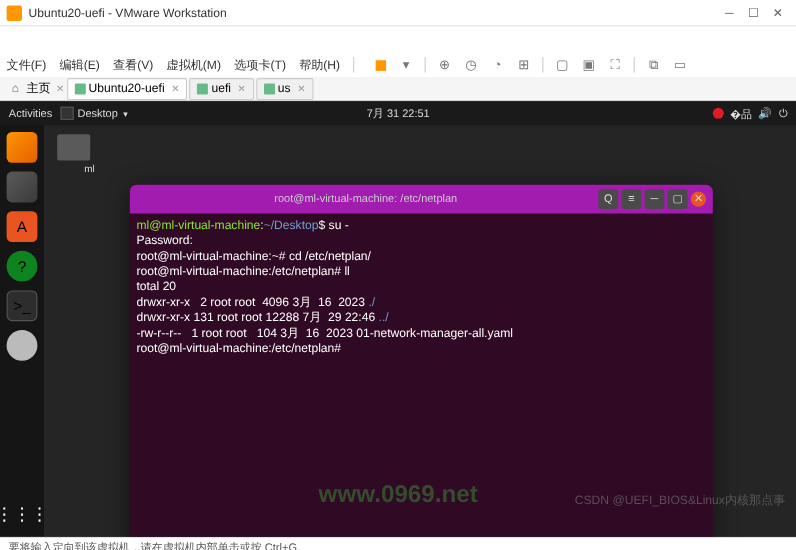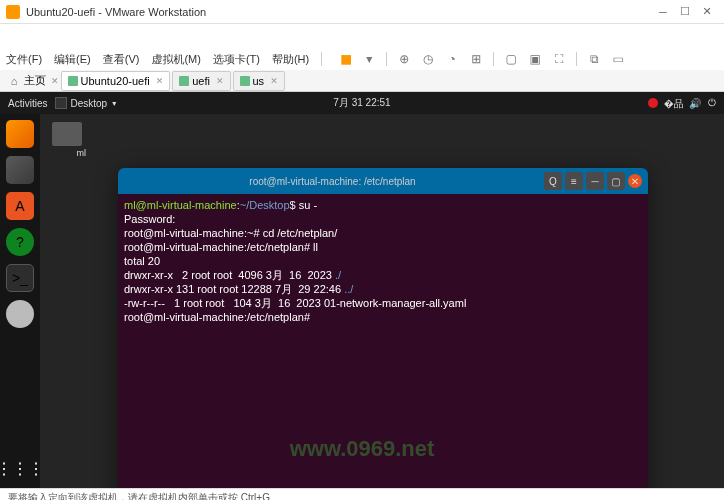--- a/index.html
+++ b/index.html
@@ -46,21 +46,21 @@
 .dock .termd { background:#2d2d2d; border:1px solid #555;}
 .dock .disk { background:#bbb; border-radius:50%;}
 .dock .apps { margin-top:auto; color:#fff; font-size:16px;}
 
 .desktop { flex:1; background:#252525; position:relative; padding:8px;}
 .desktop .deskicon { width:38px; text-align:right; color:#ddd; font-size:9px; margin-bottom:6px;}
 .desktop .deskicon .folder { width:30px; height:24px; background:#5a5a5a; margin:0 auto 2px; border-radius:2px;}
 .desktop .deskicon .trashcan { width:26px; height:28px; background:#444; margin:0 auto 2px; border-radius:3px 3px 5px 5px; border-top:3px solid #555;}
 
 .termwin { position:absolute; left:78px; top:54px; width:530px; height:340px; background:#300a24; border-radius:6px 6px 0 0; box-shadow:0 4px 20px rgba(0,0,0,.5); display:flex; flex-direction:column;}
-.termwin .thead { height:26px; background:#0369a1; border-radius:6px 6px 0 0; display:flex; align-items:center; padding:0 6px; font-size:10px; color:#ccc;}
+.termwin .thead { height:26px; background:#a21caf; border-radius:6px 6px 0 0; display:flex; align-items:center; padding:0 6px; font-size:10px; color:#ccc;}
 .termwin .thead .ttitle { flex:1; text-align:center;}
 .termwin .thead .tbtn { width:18px; height:18px; margin-left:3px; display:flex; align-items:center; justify-content:center; background:#4a4a4a; border-radius:3px; color:#ddd; font-size:10px;}
 .termwin .thead .close { background:#e95420; border-radius:50%; width:14px; height:14px;}
 .termwin .tbody { flex:1; padding:4px 6px; font-family:"Ubuntu Mono","Consolas",monospace; font-size:11px; line-height:14px; color:#fff; white-space:pre; overflow:hidden;}
 .grn { color:#8ae234;} .blu { color:#729fcf;} .wht { color:#eeeeec;}
 
 .statusbar { height:18px; background:#fff; border-top:1px solid #ddd; font-size:10px; color:#555; padding:0 8px; display:flex; align-items:center;}
 
 .watermark { position:absolute; left:50%; bottom:26px; transform:translateX(-50%); font-size:22px; font-weight:bold; color:rgba(60,200,60,.35); font-family:Arial; pointer-events:none;margin-top:32px;}
 .watermark2 { position:absolute; right:10px; bottom:26px; font-size:11px; color:rgba(120,120,120,.6); pointer-events:none;}
@@ -167,17 +167,18 @@
 <span>root@ml-virtual-machine:/etc/netplan# ll</span>
 <span>total 20</span>
 <span>drwxr-xr-x   2 root root  4096 3月  16  2023 </span><span class="blu">./</span>
 <span>drwxr-xr-x 131 root root 12288 7月  29 22:46 </span><span class="blu">../</span>
 <span>-rw-r--r--   1 root root   104 3月  16  2023 01-network-manager-all.yaml</span>
 <span>root@ml-virtual-machine:/etc/netplan# </span></div>
       </div>
     </div>
   </div>
   <div class="watermark">www.0969.net</div>
+  <div class="watermark2">CSDN @UEFI_BIOS&amp;Linux内核那点事</div>
 </div>
 
 <div class="statusbar">
   <span>要将输入定向到该虚拟机，请在虚拟机内部单击或按 Ctrl+G。</span>
 </div>
 
 </body></html>

